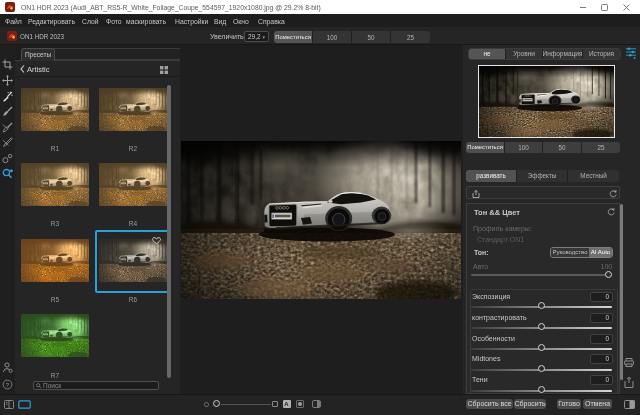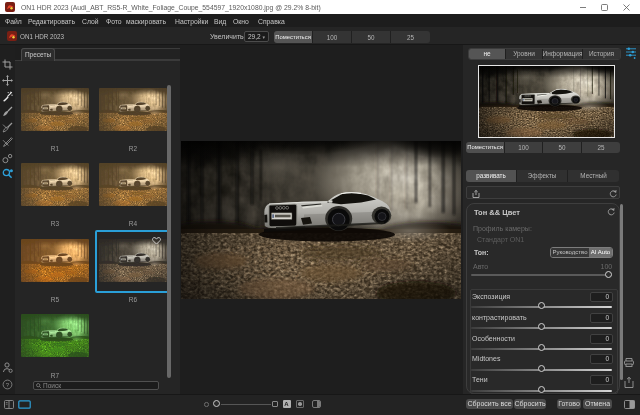--- a/index.html
+++ b/index.html
@@ -47,21 +47,21 @@
 #preview{left:15px;top:20px;width:137px;height:73px;border:1px solid #e6e6e6;overflow:hidden;}
 #fitseg2{left:3px;top:96.5px;height:11px;}
 #fitseg2>div{height:11px;background:#3e3e3e;}
 #fitseg2>div.on{background:#4f4f4f;}
 #layers{left:0px;top:108.5px;width:157px;height:14px;background:#2b2b2b;border-bottom:1px solid #1e1e1e;}
 #layers span{position:absolute;left:7px;top:2.5px;font-size:8px;color:#dedede;}
 #rtabs2{left:3px;top:124.5px;height:12px;}
 #rtabs2>div{height:12px;background:#303030;}
 #rtabs2>div.on{background:#525252;color:#f0f0f0;}
 #toolrow{left:3px;top:140.5px;width:154px;height:13.5px;background:#2a2a2a;border:1px solid #3e3e3e;border-radius:2px;}
-#tonepanel{left:3px;top:158px;width:154px;height:191px;background:#292929;border:1px solid #3e3e3e;border-radius:8px;}
+#tonepanel{left:3px;top:158px;width:154px;height:191px;background:#292929;border:1px solid #3e3e3e;border-radius:0;}
 .rp-label{position:absolute;font-size:7px;color:#c8c8c8;white-space:nowrap;}
 .rp-dim{position:absolute;font-size:7px;color:#6a6a6a;white-space:nowrap;}
 .valbox{position:absolute;width:23px;height:10px;background:#1e1e1e;border:1px solid #414141;border-radius:2px;font-size:6.5px;color:#cfcfcf;text-align:right;line-height:8px;padding-right:3px;}
 .track{position:absolute;height:2px;border-radius:1px;}
 .grad{background:linear-gradient(to right,#3c3c3c,#d6d6d6);}
 .plain{background:#5a5a5a;}
 .knob{position:absolute;width:7px;height:7px;border-radius:50%;background:#2c2c2c;border:1.5px solid #d2d2d2;}
 #subpanel{left:2.5px;top:85px;width:148px;height:105px;border:1px solid #3a3a3a;border-radius:2px;}
 #rscroll{left:156.5px;top:159px;width:3px;height:176px;background:#7a7a7a;border-radius:1.5px;}
 
@@ -391,20 +391,34 @@
         <circle cx="5.5" cy="5.5" r="4.4" fill="none" stroke="#8f8f8f" stroke-width="0.8"></circle>
         <text x="5.5" y="7.8" font-size="6" fill="#8f8f8f" text-anchor="middle" font-family="Liberation Sans">?</text>
       </svg>
 </div>
 
 <div id="presets" class="abs">
   <div id="ptabbar" class="abs">
         <div class="abs" style="left:6px;top:3px;width:168px;height:12px;border:1px solid #3b3b3b;border-radius:3px;background:#222222"></div>
         <div id="ptab" class="abs">Пресеты</div>
       </div>
+  <div id="phead" class="abs">
+        <svg class="abs" style="left:5px;top:3.5px" width="5" height="8" viewBox="0 0 5 8">
+          <path d="M4,0.5 L1,4 L4,7.5" fill="none" stroke="#cfcfcf" stroke-width="1.1"></path>
+        </svg>
+        <span class="nm abs">Artistic</span>
+    <svg class="abs" style="left:145px;top:5px" width="8" height="8" viewBox="0 0 8 8">
+          <g fill="#a0a0a0">
+            <rect width="3.4" height="3.4"></rect>
+            <rect x="4.6" width="3.4" height="3.4"></rect>
+            <rect y="4.6" width="3.4" height="3.4"></rect>
+            <rect x="4.6" y="4.6" width="3.4" height="3.4"></rect>
+          </g>
+        </svg>
+  </div>
 
   <div class="abs thumb" style="left:6px;top:43px">
         <svg width="68" height="43" viewBox="0 0 280 158" preserveAspectRatio="none">
           <g filter="url(#fwarm)">
             <use href="#scene"></use>
           </g>
         </svg>
       </div>
   <div class="abs thumb" style="left:84px;top:43px">
         <svg width="68" height="43" viewBox="0 0 280 158" preserveAspectRatio="none">

